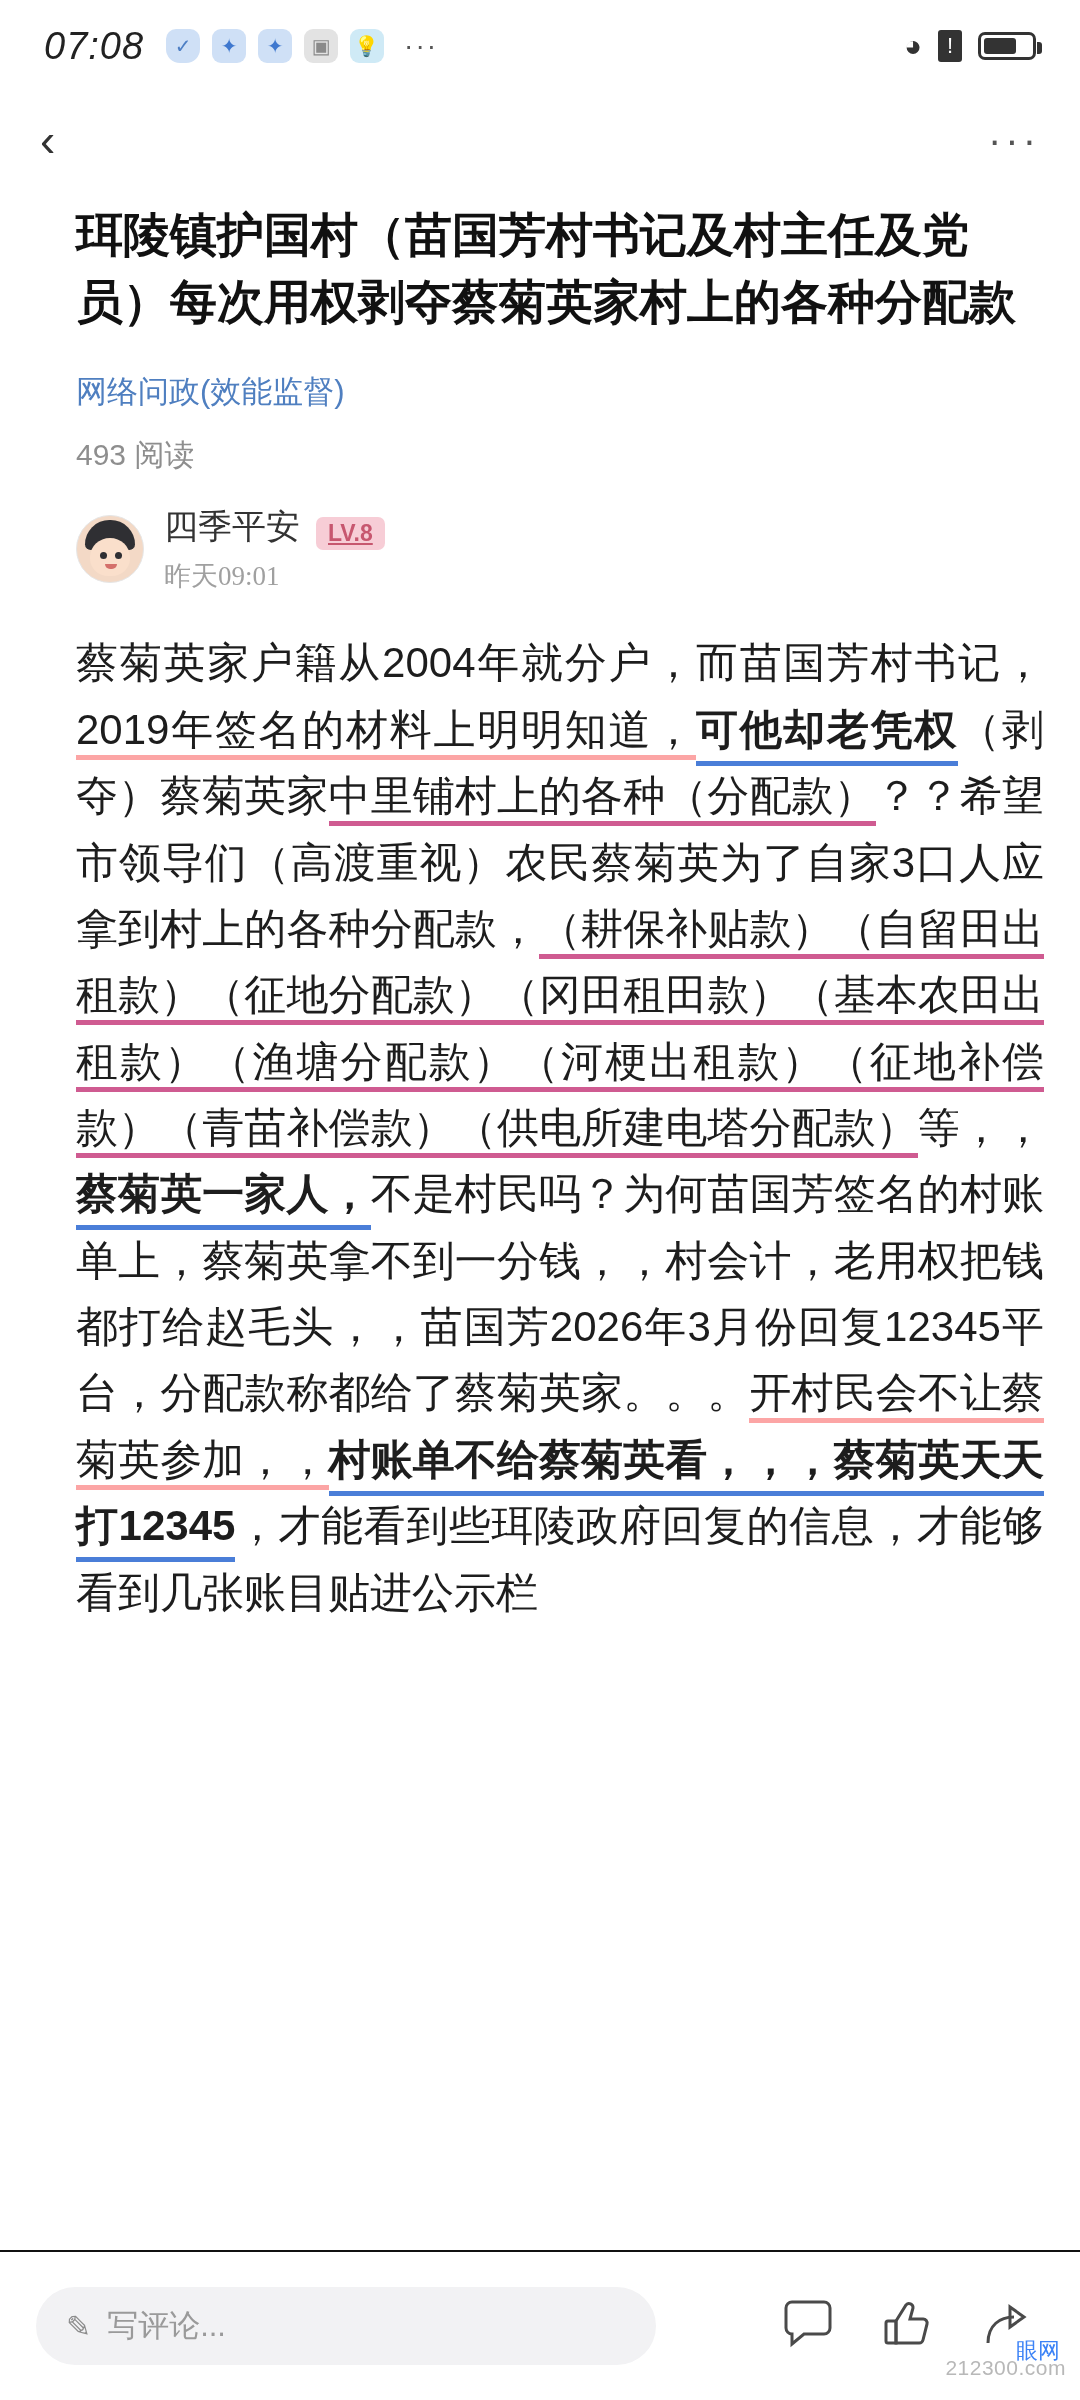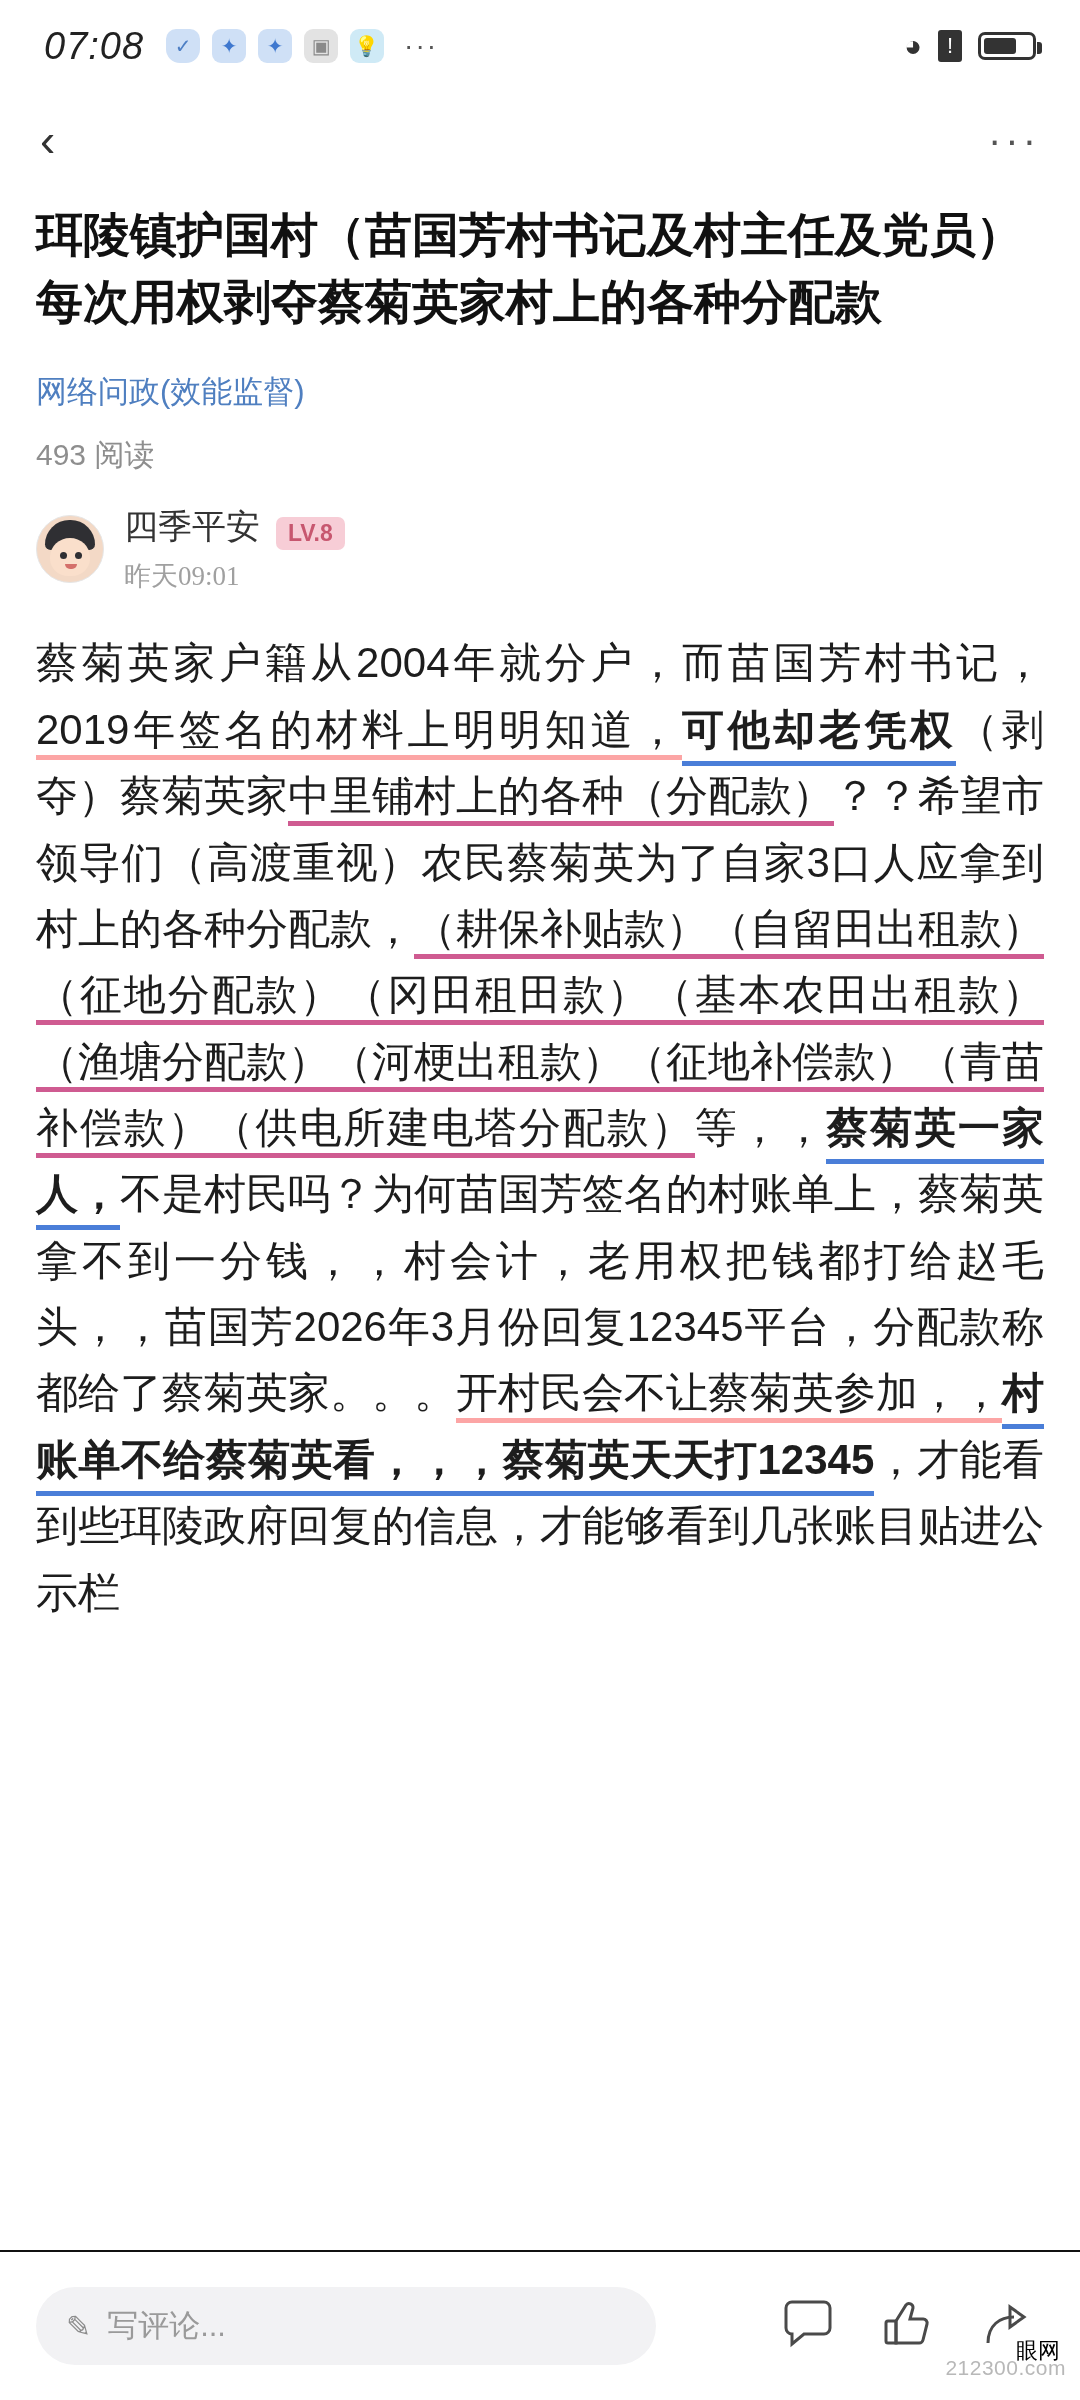--- a/index.html
+++ b/index.html
@@ -115,20 +115,21 @@
     margin-left: auto;
     font-size: 40px;
     letter-spacing: 4px;
     color: #555;
   }
 
   
   .content {
     padding: 0 36px;
     box-sizing: border-box;
+    margin-left: 40px;
   }
   .post-title {
     font-size: 47px;
     line-height: 1.42;
     font-weight: bold;
     color: #111;
     margin: 14px 0 0 0;
     letter-spacing: 0px;
   }
   .meta-row {
@@ -198,20 +199,21 @@
     font-size: 34px;
     color: #333;
   }
   .lv-badge {
     background: #f7cdd6;
     color: #c7576f;
     font-size: 23px;
     padding: 3px 12px;
     border-radius: 7px;
     font-weight: bold;
+    text-decoration: underline;
   }
   .post-time {
     font-size: 27px;
     color: #a0a0a0;
     font-family: Liberation Serif, serif;
   }
 
   
   .post-body {
     margin-top: 36px;
@@ -286,21 +288,21 @@
     align-items: center;
     gap: 6px;
   }
   .wm-text {
     font-size: 21px;
     color: #b8b8b8;
     letter-spacing: 0.5px;
   }
   .wm-cn {
     font-size: 22px;
-    color: #000000;
+    color: #3b82f6;
     position: absolute;
     right: 20px;
     bottom: 34px;
   }
 </style>
 </head>
 <body>
 
 <div class="statusbar">
   <div class="status-time">07:08</div>

